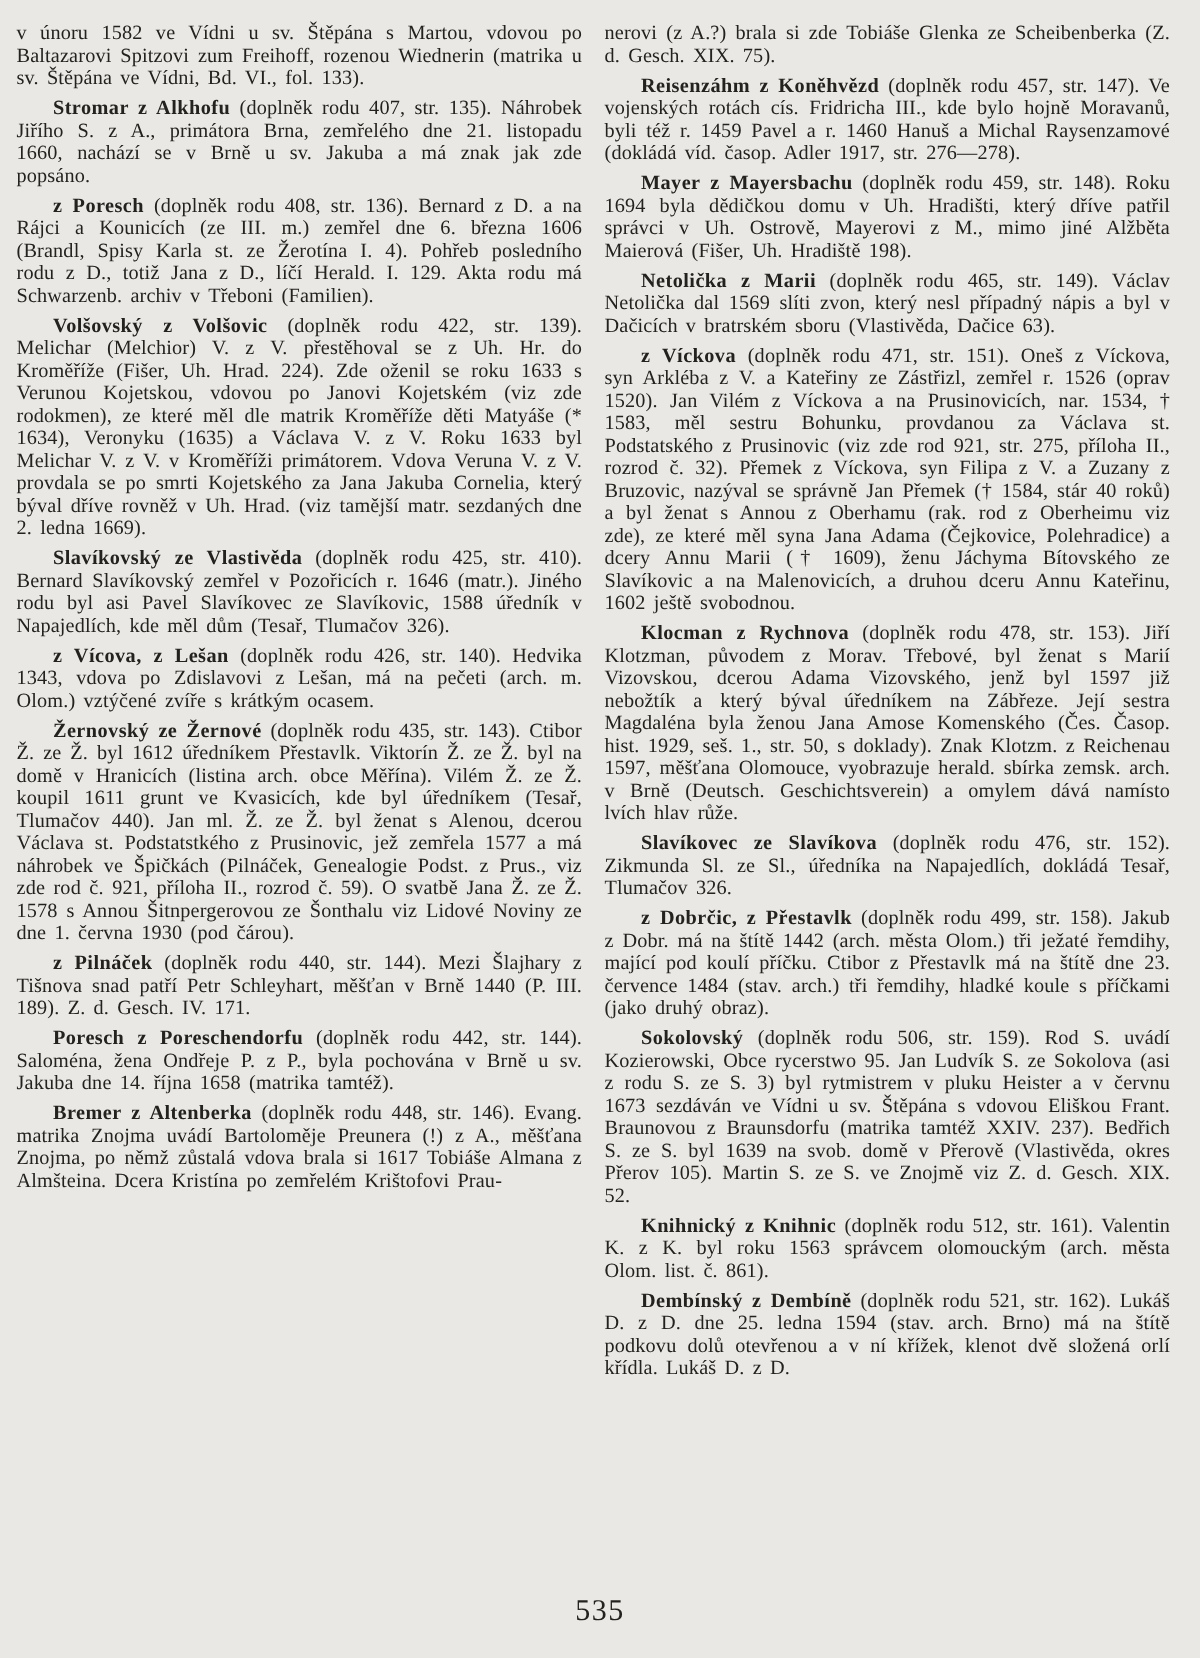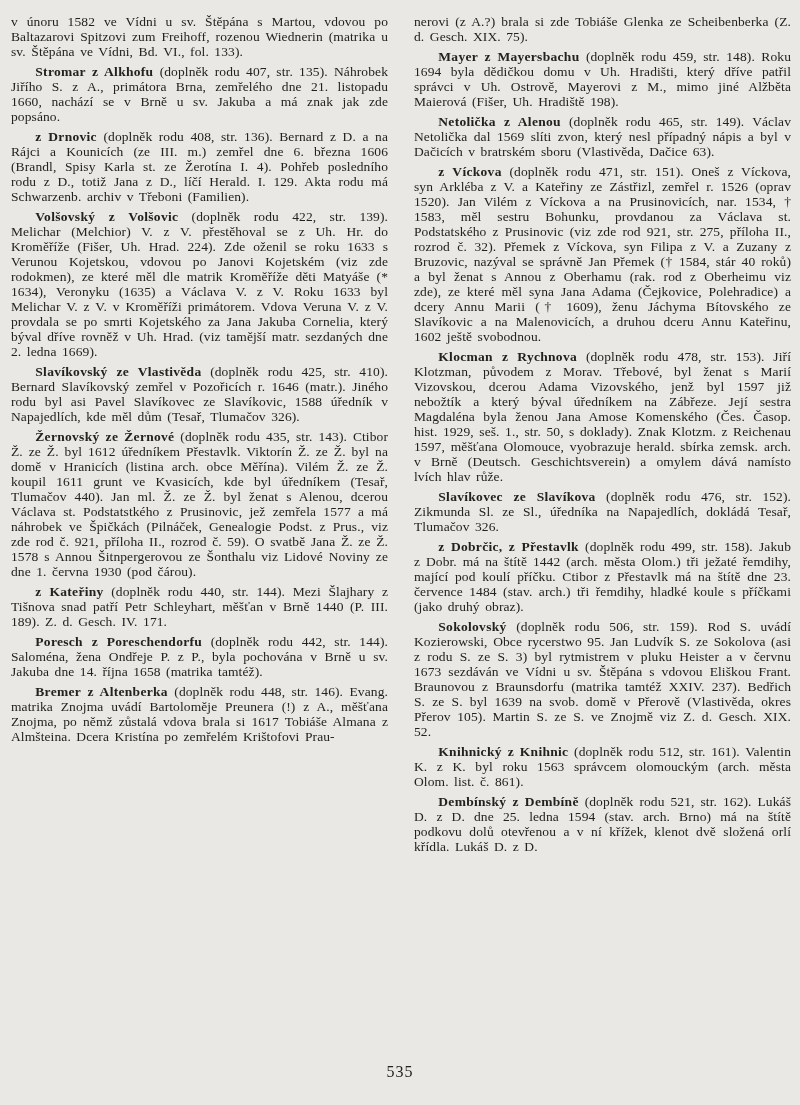--- a/index.html
+++ b/index.html
@@ -18,21 +18,20 @@
   .sheet {
     position: absolute;
     top: 14px;
     left: 11px;
     right: 9px;
     bottom: 0;
   }
   .columns {
     display: flex;
     gap: 15px;
-    justify-content: space-between;
   }
   .column {
     width: 377px;
     text-align: justify;
   }
   p.entry {
     margin: 0 0 5px 0;
     font-size: 13.5px;
     line-height: 15px;
     text-indent: 1.8em;
@@ -45,45 +44,47 @@
   p.entry b {
     font-weight: bold;
     letter-spacing: 0.3px;
   }
   .page-number {
     position: absolute;
     left: 0;
     width: 100%;
     top: 1063px;
     text-align: center;
-    font-size: 16px;
+    font-size: 20px;
     letter-spacing: 1px;
     color: #24221e;
   }
 </style>
 </head>
 <body>
 
 <div class="sheet">
   <div class="columns">
     <div class="column">
         <p class="entry continuation">v únoru 1582 ve Vídni u sv. Štěpána s Martou, vdovou po Baltazarovi Spitzovi zum Freihoff, rozenou Wiednerin (matrika u sv. Štěpána ve Vídni, Bd. VI., fol. 133).</p>
         <p class="entry"><b>Stromar z Alkhofu</b> (doplněk rodu 407, str. 135). Náhrobek Jiřího S. z A., primátora Brna, zemřelého dne 21. listopadu 1660, nachází se v Brně u sv. Jakuba a má znak jak zde popsáno.</p>
-        <p class="entry"><b>z Drnovic</b> (doplněk rodu 408, str. 136). Bernard z D. a na Rájci a Kounicích (ze III. m.) zemřel dne 6. března 1606 (Brandl, Spisy Karla st. ze Žerotína I. 4). Pohřeb posledního rodu z D., totiž Jana z D., líčí Herald. I. 129. Akta rodu má Schwarzenb. archiv v Třeboni (Familien).</p>
+        <p class="entry"><b>z Poresch</b> (doplněk rodu 408, str. 136). Bernard z D. a na Rájci a Kounicích (ze III. m.) zemřel dne 6. března 1606 (Brandl, Spisy Karla st. ze Žerotína I. 4). Pohřeb posledního rodu z D., totiž Jana z D., líčí Herald. I. 129. Akta rodu má Schwarzenb. archiv v Třeboni (Familien).</p>
         <p class="entry"><b>Volšovský z Volšovic</b> (doplněk rodu 422, str. 139). Melichar (Melchior) V. z V. přestěhoval se z Uh. Hr. do Kroměříže (Fišer, Uh. Hrad. 224). Zde oženil se roku 1633 s Verunou Kojetskou, vdovou po Janovi Kojetském (viz zde rodokmen), ze které měl dle matrik Kroměříže děti Matyáše (* 1634), Veronyku (1635) a Václava V. z V. Roku 1633 byl Melichar V. z V. v Kroměříži primátorem. Vdova Veruna V. z V. provdala se po smrti Kojetského za Jana Jakuba Cornelia, který býval dříve rovněž v Uh. Hrad. (viz tamější matr. sezdaných dne 2. ledna 1669).</p>
         <p class="entry"><b>Slavíkovský ze Vlastivěda</b> (doplněk rodu 425, str. 410). Bernard Slavíkovský zemřel v Pozořicích r. 1646 (matr.). Jiného rodu byl asi Pavel Slavíkovec ze Slavíkovic, 1588 úředník v Napajedlích, kde měl dům (Tesař, Tlumačov 326).</p>
+        <p class="entry"><b>z Vícova, z Lešan</b> (doplněk rodu 426, str. 140). Hedvika 1343, vdova po Zdislavovi z Lešan, má na pečeti (arch. m. Olom.) vztýčené zvíře s krátkým ocasem.</p>
         <p class="entry"><b>Žernovský ze Žernové</b> (doplněk rodu 435, str. 143). Ctibor Ž. ze Ž. byl 1612 úředníkem Přestavlk. Viktorín Ž. ze Ž. byl na domě v Hranicích (listina arch. obce Měřína). Vilém Ž. ze Ž. koupil 1611 grunt ve Kvasicích, kde byl úředníkem (Tesař, Tlumačov 440). Jan ml. Ž. ze Ž. byl ženat s Alenou, dcerou Václava st. Podstatstkého z Prusinovic, jež zemřela 1577 a má náhrobek ve Špičkách (Pilnáček, Genealogie Podst. z Prus., viz zde rod č. 921, příloha II., rozrod č. 59). O svatbě Jana Ž. ze Ž. 1578 s Annou Šitnpergerovou ze Šonthalu viz Lidové Noviny ze dne 1. června 1930 (pod čárou).</p>
-        <p class="entry"><b>z Kateřiny</b> (doplněk rodu 440, str. 144). Mezi Šlajhary z Tišnova snad patří Petr Schleyhart, měšťan v Brně 1440 (P. III. 189). Z. d. Gesch. IV. 171.</p>
+        <p class="entry"><b>z Pilnáček</b> (doplněk rodu 440, str. 144). Mezi Šlajhary z Tišnova snad patří Petr Schleyhart, měšťan v Brně 1440 (P. III. 189). Z. d. Gesch. IV. 171.</p>
         <p class="entry"><b>Poresch z Poreschendorfu</b> (doplněk rodu 442, str. 144). Saloména, žena Ondřeje P. z P., byla pochována v Brně u sv. Jakuba dne 14. října 1658 (matrika tamtéž).</p>
         <p class="entry"><b>Bremer z Altenberka</b> (doplněk rodu 448, str. 146). Evang. matrika Znojma uvádí Bartoloměje Preunera (!) z A., měšťana Znojma, po němž zůstalá vdova brala si 1617 Tobiáše Almana z Almšteina. Dcera Kristína po zemřelém Krištofovi Prau-</p>
       </div>
     <div class="column">
         <p class="entry continuation">nerovi (z A.?) brala si zde Tobiáše Glenka ze Scheibenberka (Z. d. Gesch. XIX. 75).</p>
+        <p class="entry"><b>Reisenzáhm z Koněhvězd</b> (doplněk rodu 457, str. 147). Ve vojenských rotách cís. Fridricha III., kde bylo hojně Moravanů, byli též r. 1459 Pavel a r. 1460 Hanuš a Michal Raysenzamové (dokládá víd. časop. Adler 1917, str. 276—278).</p>
         <p class="entry"><b>Mayer z Mayersbachu</b> (doplněk rodu 459, str. 148). Roku 1694 byla dědičkou domu v Uh. Hradišti, který dříve patřil správci v Uh. Ostrově, Mayerovi z M., mimo jiné Alžběta Maierová (Fišer, Uh. Hradiště 198).</p>
-        <p class="entry"><b>Netolička z Alenou</b> (doplněk rodu 465, str. 149). Václav Netolička dal 1569 slíti zvon, který nesl případný nápis a byl v Dačicích v bratrském sboru (Vlastivěda, Dačice 63).</p>
+        <p class="entry"><b>Netolička z Marii</b> (doplněk rodu 465, str. 149). Václav Netolička dal 1569 slíti zvon, který nesl případný nápis a byl v Dačicích v bratrském sboru (Vlastivěda, Dačice 63).</p>
         <p class="entry"><b>z Víckova</b> (doplněk rodu 471, str. 151).  Oneš z Víckova, syn Arkléba z V. a Kateřiny ze Zástřizl, zemřel r. 1526 (oprav 1520). Jan Vilém z Víckova a na Prusinovicích, nar. 1534, † 1583, měl sestru Bohunku, provdanou za Václava st. Podstatského z Prusinovic (viz zde rod 921, str. 275, příloha II., rozrod č. 32). Přemek z Víckova, syn Filipa z V. a Zuzany z Bruzovic, nazýval se správně Jan Přemek († 1584, stár 40 roků) a byl ženat s Annou z Oberhamu (rak. rod z Oberheimu viz zde), ze které měl syna Jana Adama (Čejkovice, Polehradice) a dcery Annu Marii († 1609), ženu Jáchyma Bítovského ze Slavíkovic a na Malenovicích, a druhou dceru Annu Kateřinu, 1602 ještě svobodnou.</p>
         <p class="entry"><b>Klocman z Rychnova</b> (doplněk rodu 478, str. 153). Jiří Klotzman, původem z Morav. Třebové, byl ženat s Marií Vizovskou, dcerou Adama Vizovského, jenž byl 1597 již nebožtík a který býval úředníkem na Zábřeze.  Její sestra Magdaléna byla ženou Jana Amose Komenského (Čes. Časop. hist. 1929, seš. 1., str. 50, s doklady). Znak Klotzm. z Reichenau 1597, měšťana Olomouce, vyobrazuje herald. sbírka zemsk. arch. v Brně (Deutsch. Geschichtsverein) a omylem dává namísto lvích hlav růže.</p>
         <p class="entry"><b>Slavíkovec ze Slavíkova</b> (doplněk rodu 476, str. 152). Zikmunda Sl. ze Sl., úředníka na Napajedlích, dokládá Tesař, Tlumačov 326.</p>
         <p class="entry"><b>z Dobrčic, z Přestavlk</b> (doplněk rodu 499, str. 158). Jakub z Dobr. má na štítě 1442 (arch. města Olom.) tři ježaté řemdihy, mající pod koulí příčku. Ctibor z Přestavlk má na štítě dne 23. července 1484 (stav. arch.) tři řemdihy, hladké koule s příčkami (jako druhý obraz).</p>
         <p class="entry"><b>Sokolovský</b> (doplněk rodu 506, str. 159). Rod S. uvádí Kozierowski, Obce rycerstwo 95.  Jan Ludvík S. ze Sokolova (asi z rodu S. ze S. 3) byl rytmistrem v pluku Heister a v červnu 1673 sezdáván ve Vídni u sv. Štěpána s vdovou Eliškou Frant. Braunovou z Braunsdorfu (matrika tamtéž XXIV. 237). Bedřich S. ze S. byl 1639 na svob. domě v Přerově (Vlastivěda, okres Přerov 105). Martin S. ze S. ve Znojmě viz Z. d. Gesch. XIX. 52.</p>
         <p class="entry"><b>Knihnický z Knihnic</b> (doplněk rodu 512, str. 161). Valentin K. z K. byl roku 1563 správcem olomouckým (arch. města Olom. list. č. 861).</p>
         <p class="entry"><b>Dembínský z Dembíně</b> (doplněk rodu 521, str. 162). Lukáš D. z D. dne 25. ledna 1594 (stav. arch. Brno) má na štítě podkovu dolů otevřenou a v ní křížek, klenot dvě složená orlí křídla. Lukáš D. z D.</p>
       </div>
   </div>
 </div>

